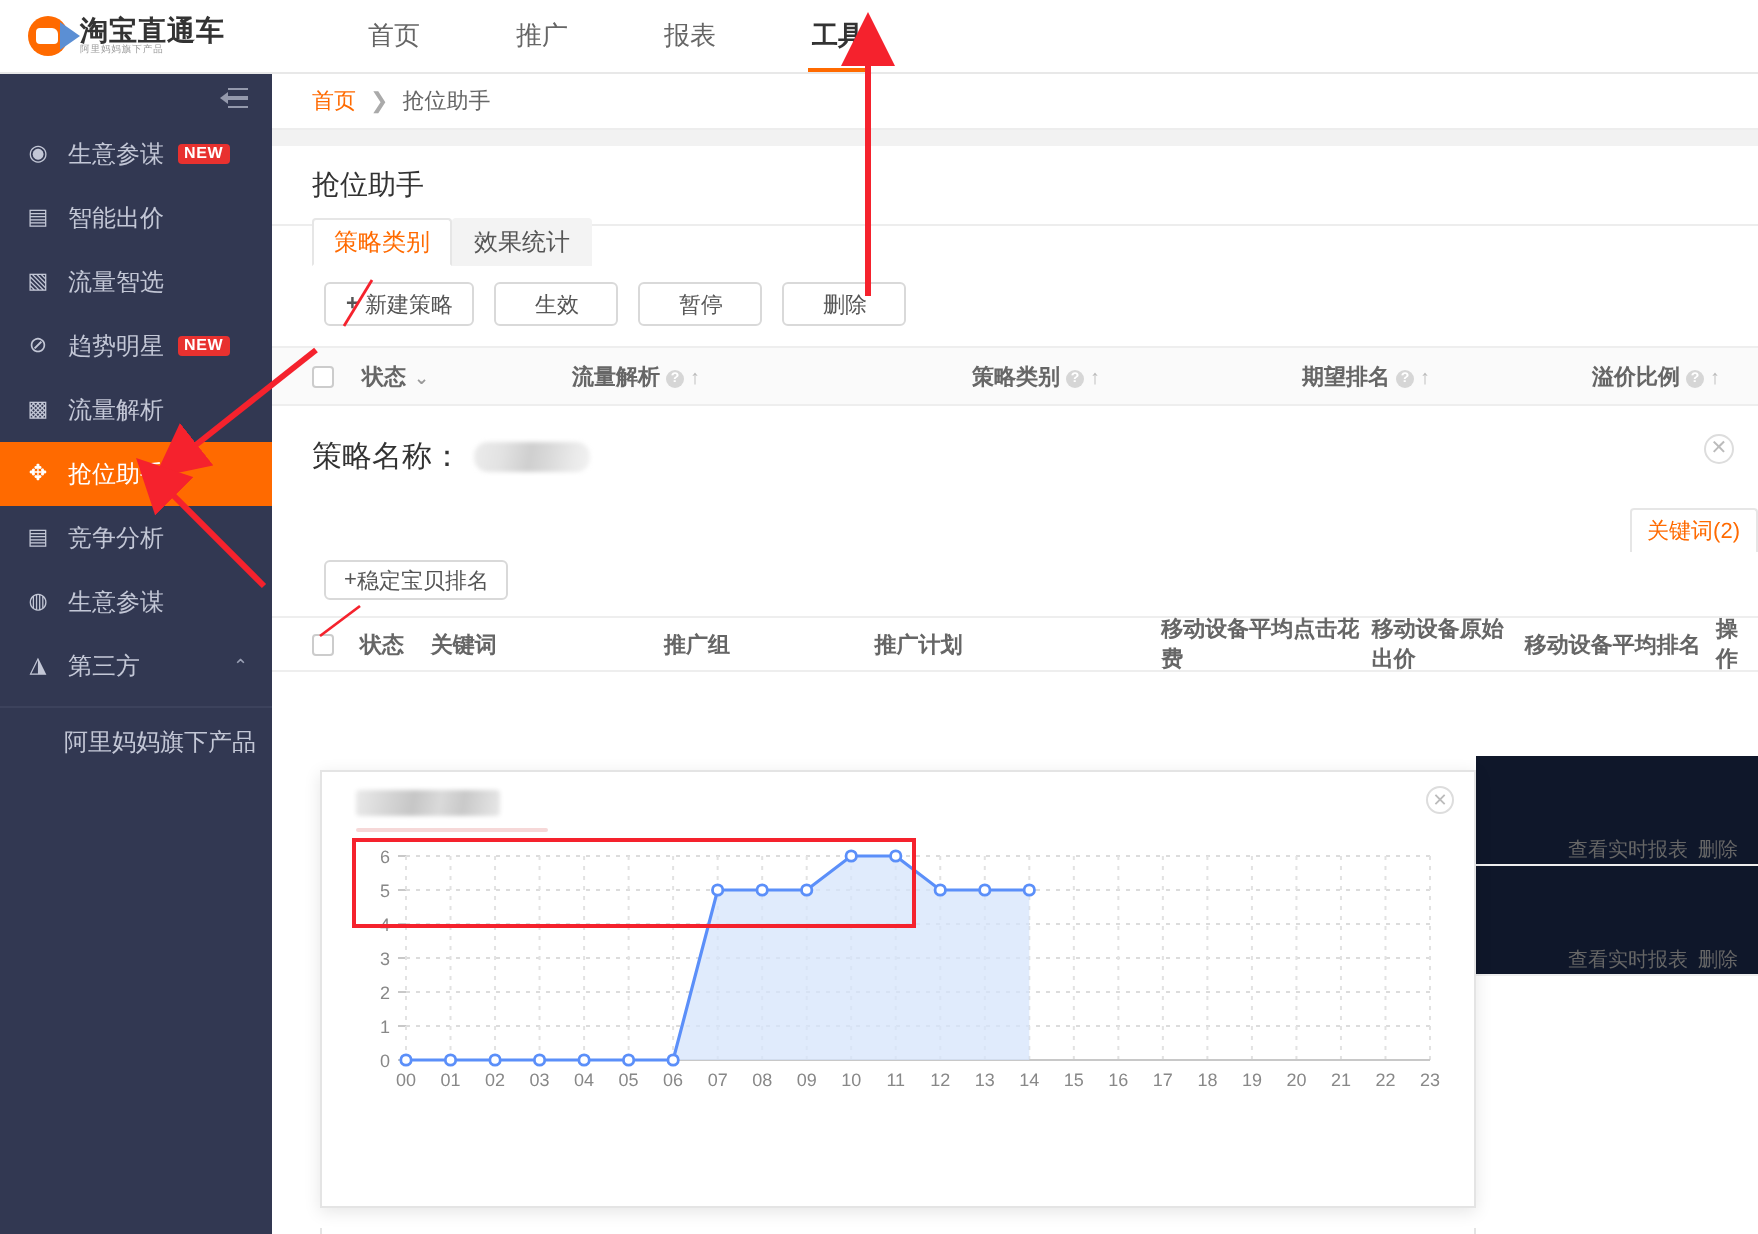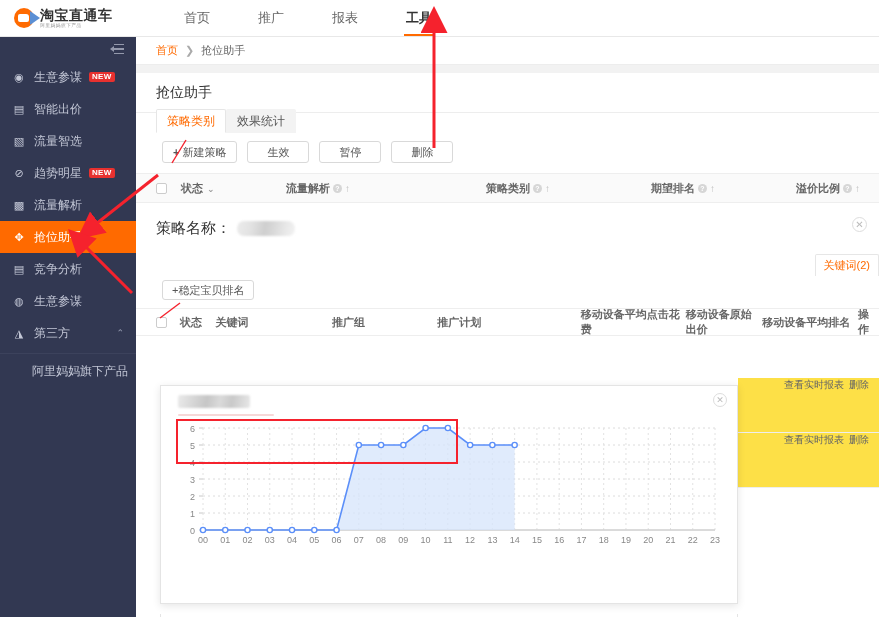--- a/index.html
+++ b/index.html
@@ -430,24 +430,24 @@
 
   
   .side-rows {
     position:absolute;
     left:738px; top:378px;
     width:141px;
     z-index:5;
   }
   .side-row {
     height:55px;
-    display:flex; align-items:flex-start; justify-content:flex-end;
+    display:flex; align-items:flex-end; justify-content:flex-end;
     padding-right:10px;
     border-bottom:1px solid #eee;
-    background:#fde047;
+    background:#0f172a;
     font-size:10px;
     color:#666;
     gap:5px;
   }
   .side-row span { cursor:pointer; }
   .row-stub {
     position:absolute;
     left:160px; top:378px;
     right:0;
     height:165px;

